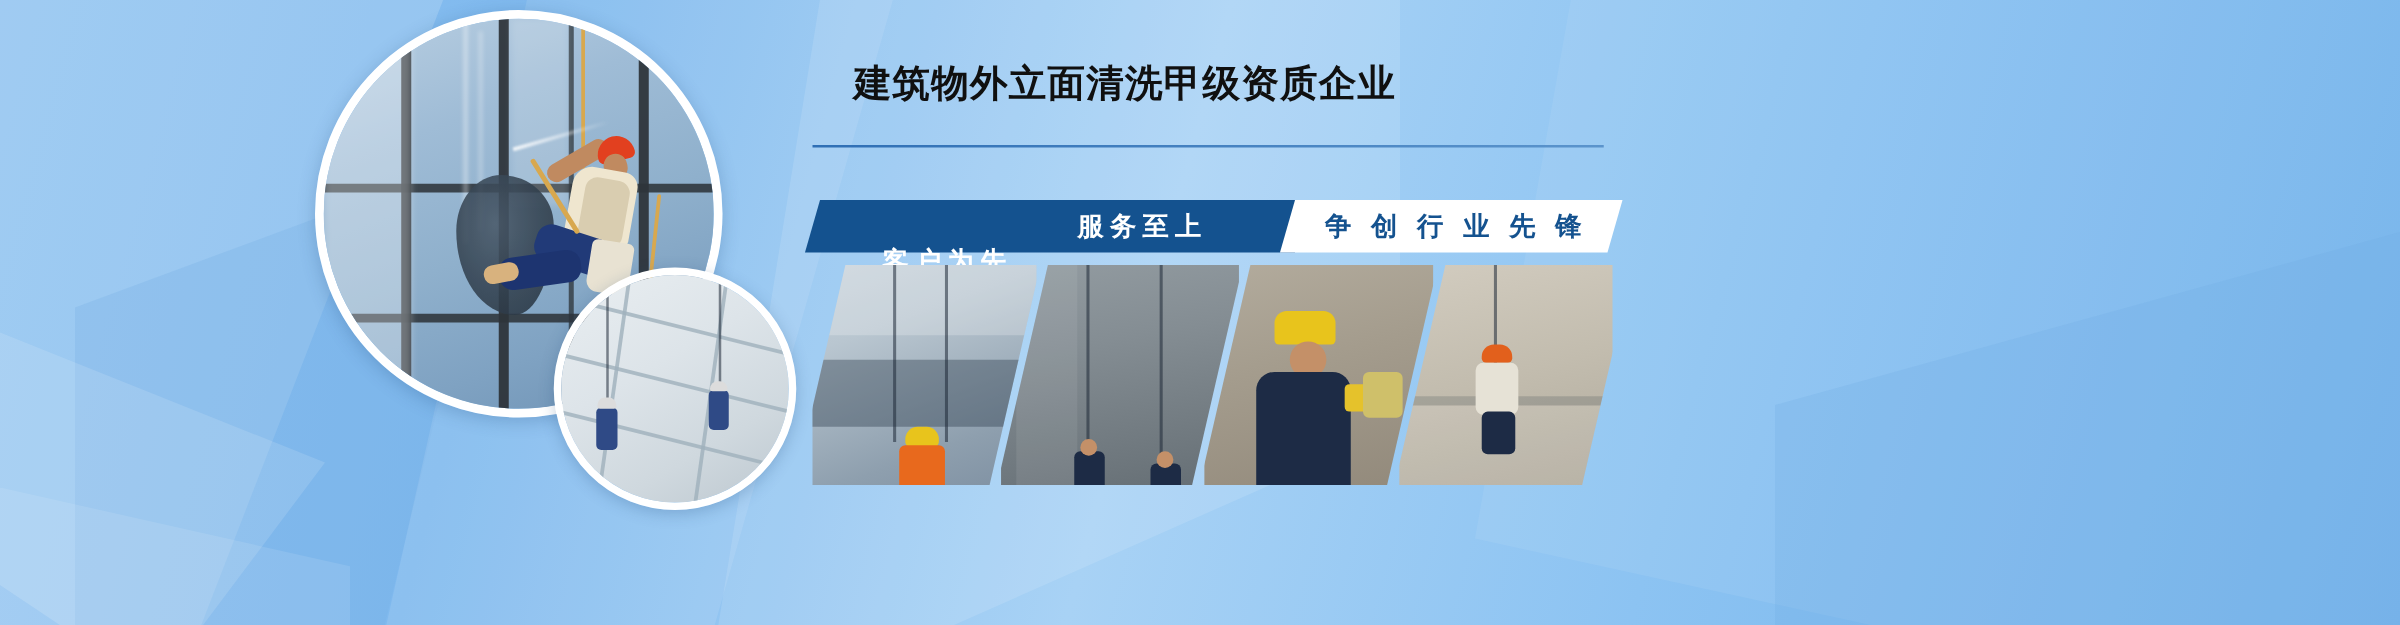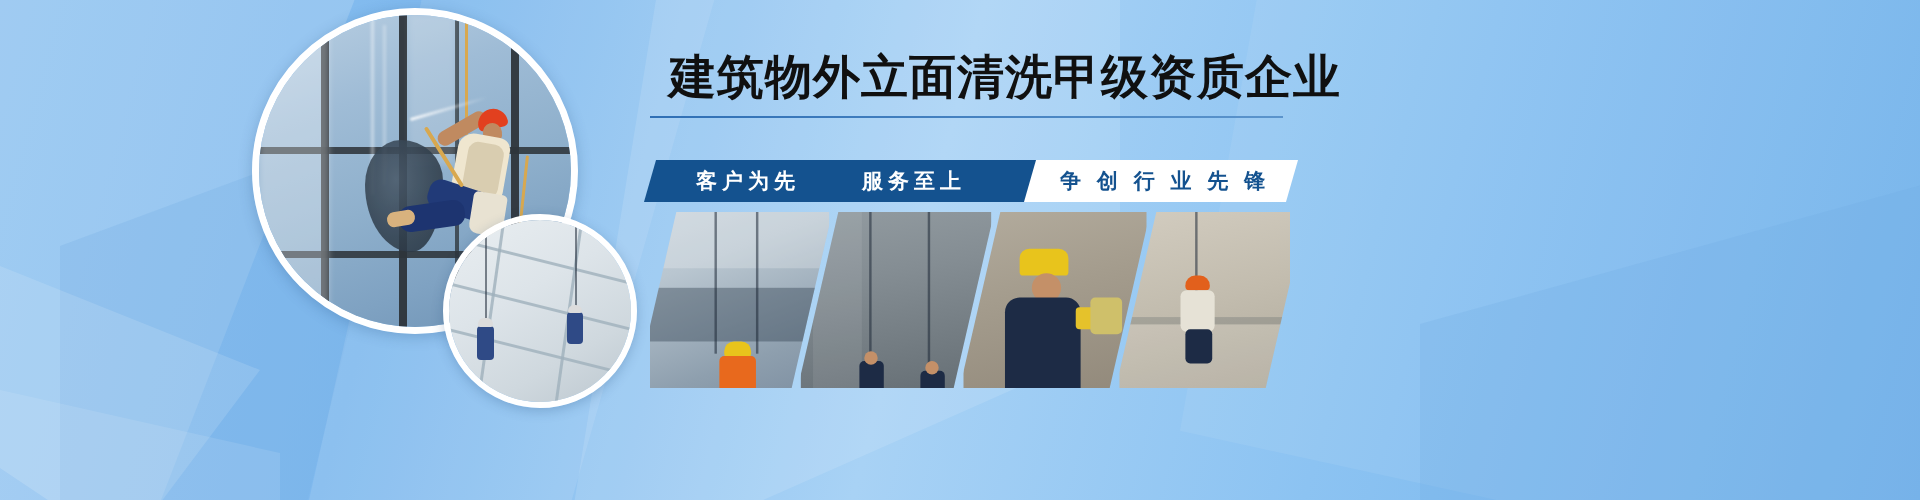--- a/index.html
+++ b/index.html
@@ -94,22 +94,22 @@
 
   
   .facade-bg{position:absolute;inset:0;
     background:linear-gradient(150deg,#e9eef1 0%,#dde4e9 40%,#cfd8de 72%,#bcc7cf 100%);}
   .fline{position:absolute;background:#9fb0bb;opacity:.8;}
   .mini-w{position:absolute;background:#2f4a86;border-radius:4px;}
   .mini-h{position:absolute;background:#dcdcdc;border-radius:6px 6px 2px 2px;}
 
   
   .headline{
-    position:absolute;left:669px;top:52px;
-    font-size:47px;font-weight:bold;color:#101010;letter-spacing:1px;
+    position:absolute;left:683px;top:52px;
+    font-size:30px;font-weight:bold;color:#101010;letter-spacing:1px;
     white-space:nowrap;line-height:1.05;
   }
   .rule{
     position:absolute;left:650px;top:116px;width:633px;height:2px;
     background:linear-gradient(90deg,#2f6fb5,#5b94cc);
   }
   .subtitle{
     position:absolute;left:650px;top:126px;
     font-size:21px;color:#13233a;letter-spacing:.5px;white-space:nowrap;
   }
@@ -121,21 +121,21 @@
     background:#14528f;transform:skewX(-16deg);
   }
   .tag-right{
     position:absolute;left:380px;top:0;width:262px;height:42px;
     background:#ffffff;transform:skewX(-16deg);
   }
   .tag-text{
     position:absolute;top:0;height:42px;display:flex;align-items:center;
     font-size:21px;letter-spacing:5px;font-weight:bold;white-space:nowrap;
   }
-  .tag-t1{left:46px;color:#ffffff;}
+  .tag-t1{left:56px;color:#ffffff;margin-top:28px;}
   .tag-t2{left:212px;color:#ffffff;}
   .tag-t3{left:410px;color:#14528f;}
 
   
   .strip{position:absolute;left:650px;top:212px;width:640px;height:176px;overflow:hidden;}
   .pan{position:absolute;top:-18px;height:212px;overflow:hidden;transform:skewX(-13deg);}
   .pan-inner{position:absolute;inset:0;transform:skewX(13deg) scale(1.22);}
   .p1{left:6px;width:156px;}
   .p2{left:168px;width:156px;}
   .p3{left:330px;width:150px;}

